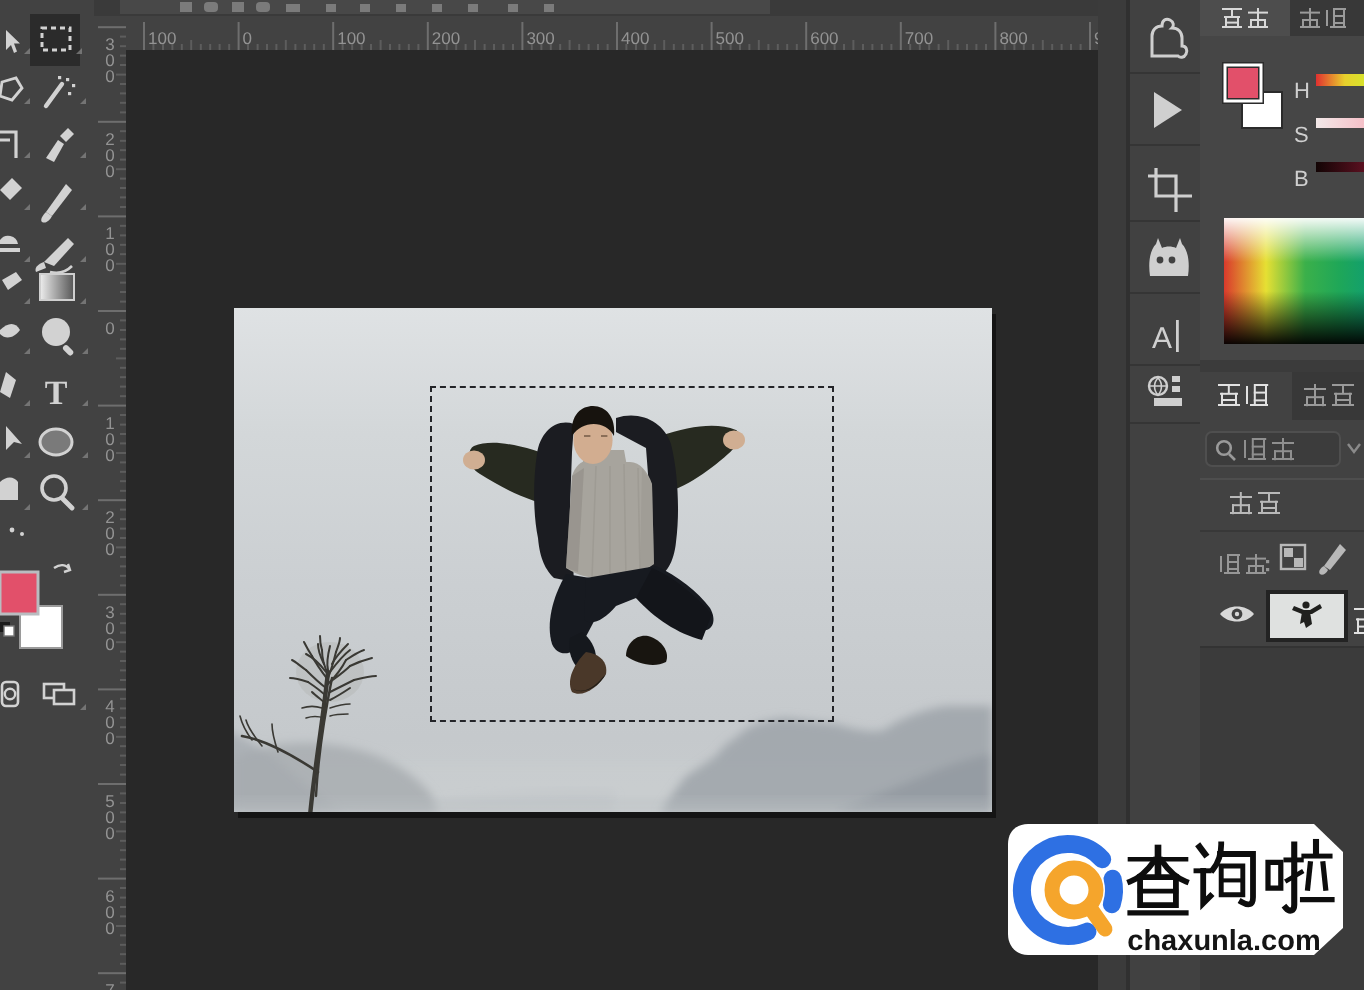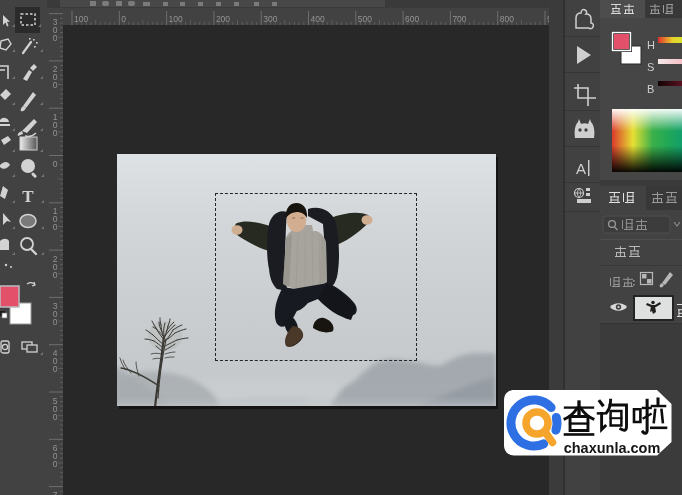--- a/index.html
+++ b/index.html
@@ -625,21 +625,21 @@
 <rect x="78.0" y="309.2" width="11.0" height="1.0" fill="#e0e0e0"></rect>
 <rect x="78.5" y="309.2" width="1.0" height="7.8" fill="#e0e0e0"></rect>
 <rect x="87.5" y="309.2" width="1.0" height="7.8" fill="#e0e0e0"></rect>
 <rect x="78.5" y="312.8" width="9.0" height="1.0" fill="#e0e0e0"></rect>
 <rect x="77.0" y="316.0" width="13.0" height="1.0" fill="#e0e0e0"></rect>
 <rect x="0" y="323" width="82" height="172" fill="#3b3b3b"></rect>
 <rect x="0" y="323" width="82" height="1" fill="#333"></rect>
       </svg>
   </div>
 
-  <div class="abs" style="left:504px;top:390px;width:172px;height:66px;">
+  <div class="abs" style="left:504px;top:412px;width:172px;height:66px;">
     <svg width="172" height="66">
       <path d="M10,0 L153,0 L167.5,14 L167.5,52 L153,65.5 L10,65.5 C4,65.5 0,61 0,55 L0,10 C0,4 4,0 10,0 Z" fill="#ffffff"></path>
 <path d="M47.1,17.6 A23,23 0 1 0 39.7,53.8" fill="none" stroke="#2e70e3" stroke-width="9" stroke-linecap="round"></path>
 <path d="M52.3,27.4 A23,23 0 0 1 51.9,40.1" fill="none" stroke="#2e70e3" stroke-width="9" stroke-linecap="round"></path>
 <circle cx="33" cy="33" r="11" fill="none" stroke="#f5a52c" stroke-width="7.5"></circle>
 <path d="M41.5,42.5 L48.5,52.5" stroke="#f5a52c" stroke-width="7.5" stroke-linecap="round"></path>
       <path d="M61,17.6 L89,17.6" stroke="#0d0d0d" stroke-width="2.32" fill="none" stroke-linecap="square"></path>
 <path d="M75.0,12 L75.0,26.0" stroke="#0d0d0d" stroke-width="3.3349999999999995" fill="none" stroke-linecap="square"></path>
 <path d="M73.32,18.16 C69.4,23.759999999999998 65.48,27.12 61,28.8" stroke="#0d0d0d" stroke-width="2.9" fill="none" stroke-linecap="square"></path>
 <path d="M76.68,18.16 C80.6,23.759999999999998 84.52,27.12 89,28.8" stroke="#0d0d0d" stroke-width="2.9" fill="none" stroke-linecap="square"></path>

